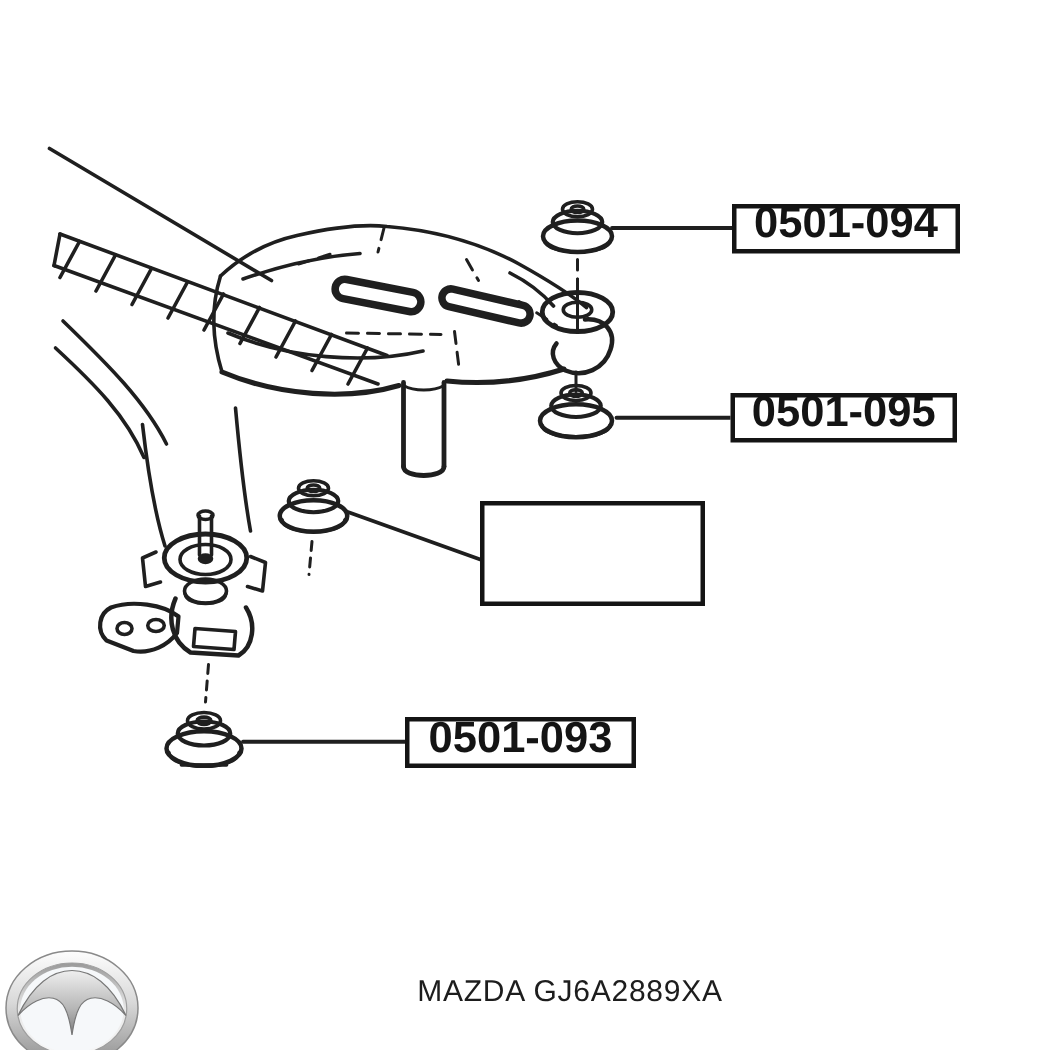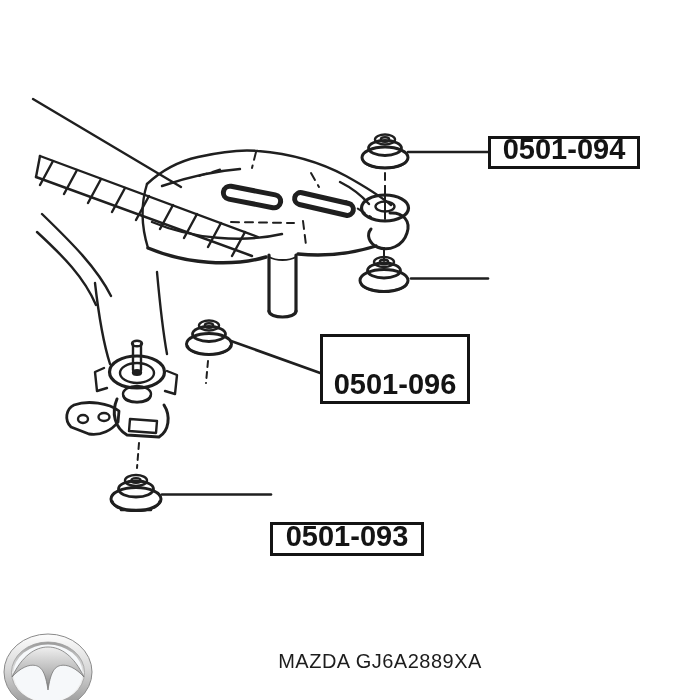--- a/index.html
+++ b/index.html
@@ -11,21 +11,21 @@
   .part-label{
     position:absolute;box-sizing:border-box;background:#ffffff;
     border:3.5px solid #141414;color:#141414;
     display:flex;flex-direction:column;align-items:center;justify-content:flex-end;
     font-weight:bold;font-size:29px;line-height:33px;letter-spacing:0px;
     white-space:nowrap;
   }
   #lbl-094{left:488px;top:136px;width:152px;height:33px;}
   #lbl-095{left:487px;top:262px;width:151px;height:33px;}
   #lbl-096{left:320px;top:334px;width:150px;height:70px;}
-  #lbl-093{left:270px;top:478px;width:154px;height:34px;margin-top:44px;}
+  #lbl-093{left:270px;top:478px;width:154px;height:34px;}
   #footer-caption{
     position:absolute;left:180px;top:650px;width:400px;text-align:center;
     font-size:20px;color:#1d1d1d;letter-spacing:0.5px;
   }
   #mazda-logo{position:absolute;left:2px;top:631px;}
 </style>
 </head>
 <body>
 
 <div id="stage">
@@ -150,22 +150,24 @@
       <path d="M 408 152 L 489 152"></path>
       <path d="M 411 278.5 L 488 278.5"></path>
       <path d="M 231 341 L 323 374"></path>
       <path d="M 162 494.5 L 271 494.5"></path>
     </g>
   </svg>
 
   <div class="part-label" id="lbl-094">
     <span>0501-094</span>
   </div>
+  <div class="part-label" id="lbl-095">
+    <span>0501-095</span>
+  </div>
   <div class="part-label" id="lbl-096">
-    <span>0501-096</span>
   </div>
   <div class="part-label" id="lbl-093">
     <span>0501-093</span>
   </div>
 
   <svg id="mazda-logo" width="92" height="78" viewBox="0 0 92 78">
     <defs>
       <linearGradient id="chromeA" x1="0" y1="0" x2="0" y2="1">
         <stop offset="0" stop-color="#fdfdfd"></stop>
         <stop offset="0.45" stop-color="#d9d9d9"></stop>

